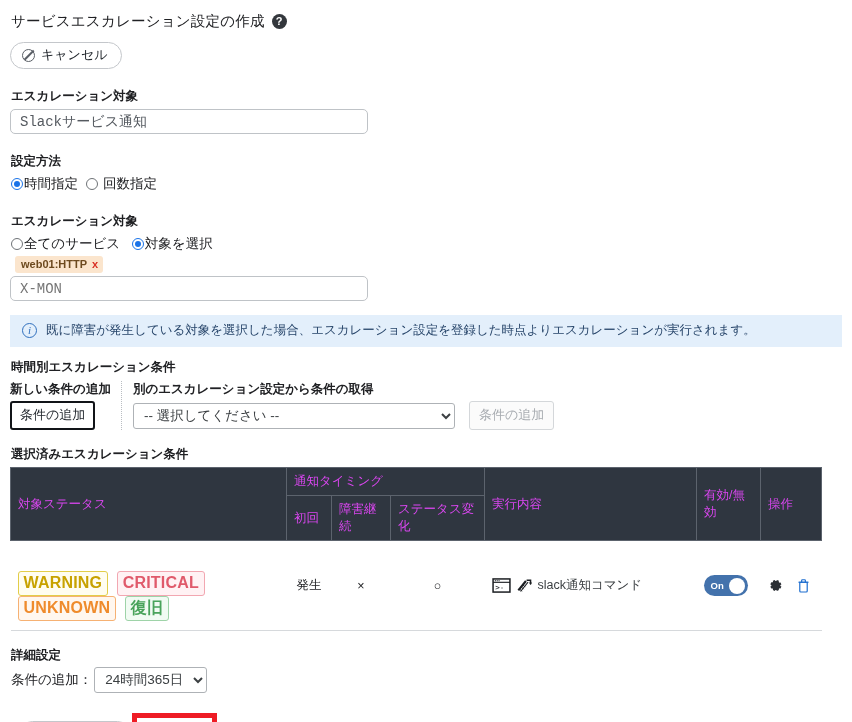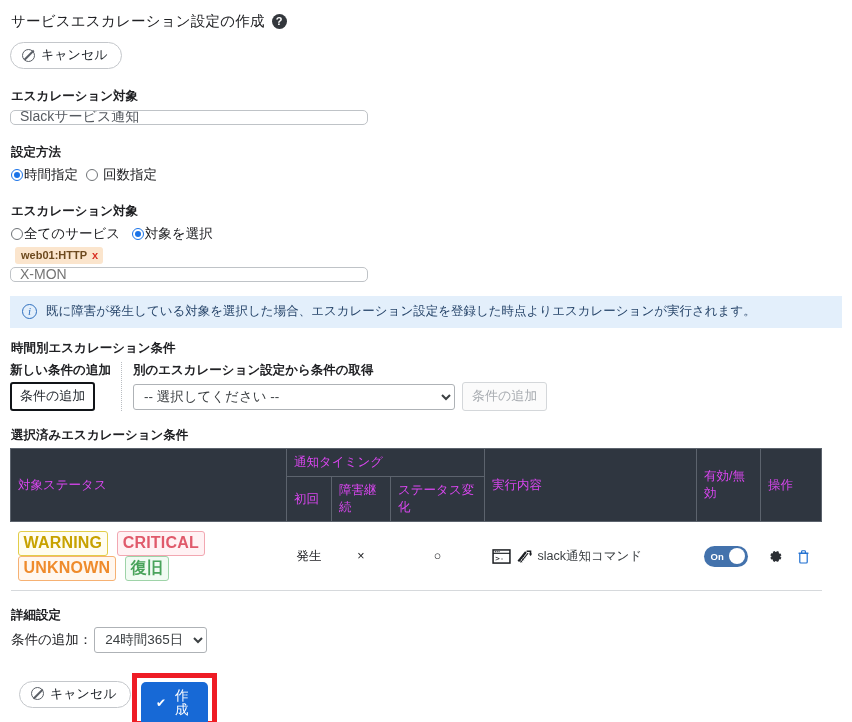--- a/index.html
+++ b/index.html
@@ -45,23 +45,23 @@
   .ban-icon::after {
     content: ""; position: absolute; left: 50%; top: 50%;
     width: 13px; height: 1.6px; background: #5a5f66;
     transform: translate(-50%, -50%) rotate(-45deg);
   }
 
   
   .fld-label { font-weight: bold; font-size: 12.5px; margin: 0 0 4px 1px; }
   .section-gap { margin-top: 19px; }
   .text-input {
-    width: 358px; height: 15px;
+    width: 358px; height: 25px;
     border: 1px solid #bfc3c7; border-radius: 5px;
-    padding: 3px 9px; font-size: 14px; font-family: Liberation Sans, sans-serif;
+    padding: 3px 9px; font-size: 14px; font-family: Liberation Mono, monospace;
     color: #555a60; background: #fff;
   }
   .text-input.placeholder { color: #8b9096; }
 
   .radio-row { display: flex; align-items: center; margin: 1px 0 0 1px; font-size: 13.5px; }
   .radio-row.stack { display: block; }
   .radio-item { display: inline-flex; align-items: center; }
   .radio-item + .radio-item { margin-left: 8px; }
   .radio {
     width: 12px; height: 12px; border-radius: 50%;
@@ -136,21 +136,21 @@
     padding: 9px 7px; font-size: 12.5px; vertical-align: middle;
   }
   td.center { text-align: center; }
 
   .badge {
     display: inline-block; font-size: 16px; font-weight: bold;
     border-radius: 3px; padding: 2px 5px 3px; margin-right: 5px;
     line-height: 1.1; letter-spacing: .2px;
   }
   .b-warning  { color: #c8a200; border: 1px solid #e2cd49; background: #fffdf0; }
-  .b-critical { color: #e05a6b; border: 1px solid #f2a7b1; background: #fff2f4; }
+  .b-critical { color: #e05a6b; border: 1px solid #f2a7b1; background: #fff2f4; margin-top: 21px; }
   .b-unknown  { color: #ef8b2c; border: 1px solid #f6b173; background: #fff7ef; }
   .b-recover  { color: #49a35b; border: 1px solid #9ed3a8; background: #f1fbf3; }
 
   .exec-cell { display: flex; align-items: center; gap: 5px; }
   .term-icon { width: 19px; height: 15px; flex: none; }
   .esc-icon  { width: 17px; height: 17px; flex: none; }
   .exec-text { color: #3c4043; font-size: 12.5px; }
 
   .toggle {
     width: 44px; height: 21px; border-radius: 11px; background: #4372ac;
@@ -257,21 +257,21 @@
   
   <div style="margin-top:12px">
     <div class="fld-label">時間別エスカレーション条件</div>
     <div class="cond-wrap">
       <div class="cond-left">
         <div class="cond-head">新しい条件の追加</div>
         <button class="btn-sq focused">条件の追加</button>
       </div>
       <div class="cond-right">
         <div class="cond-head">別のエスカレーション設定から条件の取得</div>
-        <div style="display:flex; align-items:center; gap:7px;">
+        <div style="display:flex; align-items:center; gap:14px;">
           <select class="sel wide">
             <option>-- 選択してください --</option>
           </select>
           <button class="btn-sq disabled">条件の追加</button>
         </div>
       </div>
     </div>
   </div>
 
   

